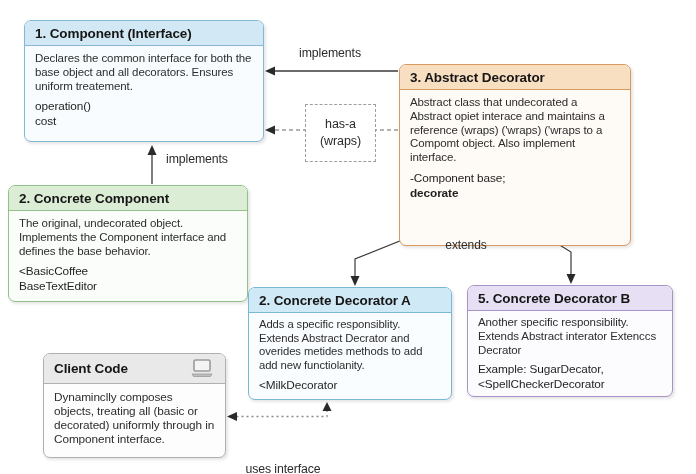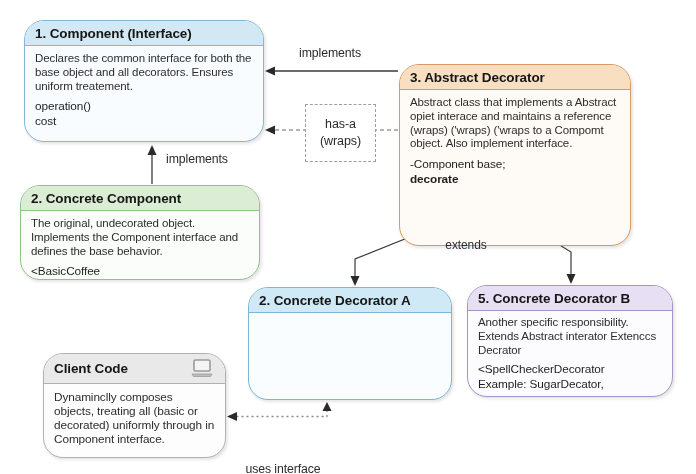--- a/index.html
+++ b/index.html
@@ -2,41 +2,41 @@
 <html><head>
 <meta charset="utf-8">
 <style>
   html,body{margin:0;padding:0;}
   body{
     width:696px;height:474px;position:relative;background:#ffffff;
     font-family:"Liberation Sans","DejaVu Sans",sans-serif;
     -webkit-font-smoothing:antialiased;
   }
   .box{
-    position:absolute;border-radius:20px;overflow:hidden;background:#fff;
+    position:absolute;border-radius:7px;overflow:hidden;background:#fff;
     border:1.6px solid #999;box-shadow:1.5px 2px 3px rgba(0,0,0,.10);
     box-sizing:border-box;
   }
   .box-header{
     font-weight:bold;font-size:13.5px;color:#161616;
     padding:5px 10px 4px;border-bottom:1.6px solid;letter-spacing:-0.1px;
   }
   .box-body{
     padding:6px 10px 5px;font-size:11.5px;color:#2d2d2d;line-height:1.2;
     letter-spacing:-0.1px;
   }
   .box-body p{margin:0 0 6px;}
   .member{font-size:11.8px;color:#1f1f1f;line-height:1.28;}
   .member.bold{font-weight:bold;}
 
   
   #box-component{left:24px;top:20px;width:240px;height:122px;border-color:#85b7d3;background:#f8fcfe;}
   #box-component .box-header{background:#d2e9f5;border-color:#85b7d3;}
   
-  #box-concrete-component{left:20px;top:185px;width:240px;height:95px;border-color:#92c28a;background:#fbfdfa;}
+  #box-concrete-component{left:8px;top:185px;width:240px;height:117px;border-color:#92c28a;background:#fbfdfa;}
   #box-concrete-component .box-header{background:#dcedd6;border-color:#92c28a;}
   
   #box-abstract-decorator{left:399px;top:64px;width:232px;height:182px;border-color:#d9995f;background:#fefaf5;}
   #box-abstract-decorator .box-header{background:#f8dfc2;border-color:#d9995f;}
   
   #box-concrete-decorator-a{left:248px;top:287px;width:204px;height:113px;border-color:#79b7d3;background:#fafdff;}
   #box-concrete-decorator-a .box-header{background:#d0e9f6;border-color:#79b7d3;}
   #box-concrete-decorator-a .box-body{padding-top:5px;font-size:11.3px;}
   
   #box-concrete-decorator-b{left:467px;top:285px;width:206px;height:112px;border-color:#a893c9;background:#fcfbfe;}
@@ -115,36 +115,40 @@
   <div class="box-body">
     <p>The original, undecorated object. Implements the Component interface and defines the base behavior.</p>
     <div class="member">&lt;BasicCoffee</div>
     <div class="member">BaseTextEditor</div>
   </div>
 </div>
 
 <div class="box" id="box-abstract-decorator">
   <div class="box-header">3. Abstract Decorator</div>
   <div class="box-body">
-    <p>Abstract class that implements a Abstract opiet interace and maintains a reference (wraps) ('wraps) ('wraps to a Compomt object. Also implement interface.</p>
+    <p>Abstract class that undecorated a Abstract opiet interace and maintains a reference (wraps) ('wraps) ('wraps to a Compomt object. Also implement interface.</p>
     <div class="member">-Component base;</div>
     <div class="member bold">decorate</div>
   </div>
 </div>
 
 <div class="box" id="box-concrete-decorator-a">
   <div class="box-header">2. Concrete Decorator A</div>
+  <div class="box-body">
+    <p>Adds a specific responsiblity. Extends Abstract Decrator and overides metides methods to add add new functiolanity.</p>
+    <div class="member">&lt;MilkDecorator</div>
+  </div>
 </div>
 
 <div class="box" id="box-concrete-decorator-b">
   <div class="box-header">5. Concrete Decorator B</div>
   <div class="box-body">
     <p>Another specific responsibility. Extends Abstract interator Extenccs Decrator</p>
+    <div class="member">Example: SugarDecator,</div>
     <div class="member">&lt;SpellCheckerDecorator</div>
-    <div class="member">Example: SugarDecator,</div>
   </div>
 </div>
 
 <div class="box" id="box-client">
   <div class="box-header">
     <span>Client Code</span>
     <span style="display:inline-flex;">
       <svg width="26" height="19" viewBox="0 0 26 19">
         <rect x="5" y="1" width="16" height="11" rx="1.5" fill="#f4f4f4" stroke="#9a9a9a" stroke-width="1.6"></rect>
         <path d="M3 15 L23 15 L21.5 17.5 L4.5 17.5 Z" fill="#bdbdbd" stroke="#9a9a9a" stroke-width="0.8"></path>

